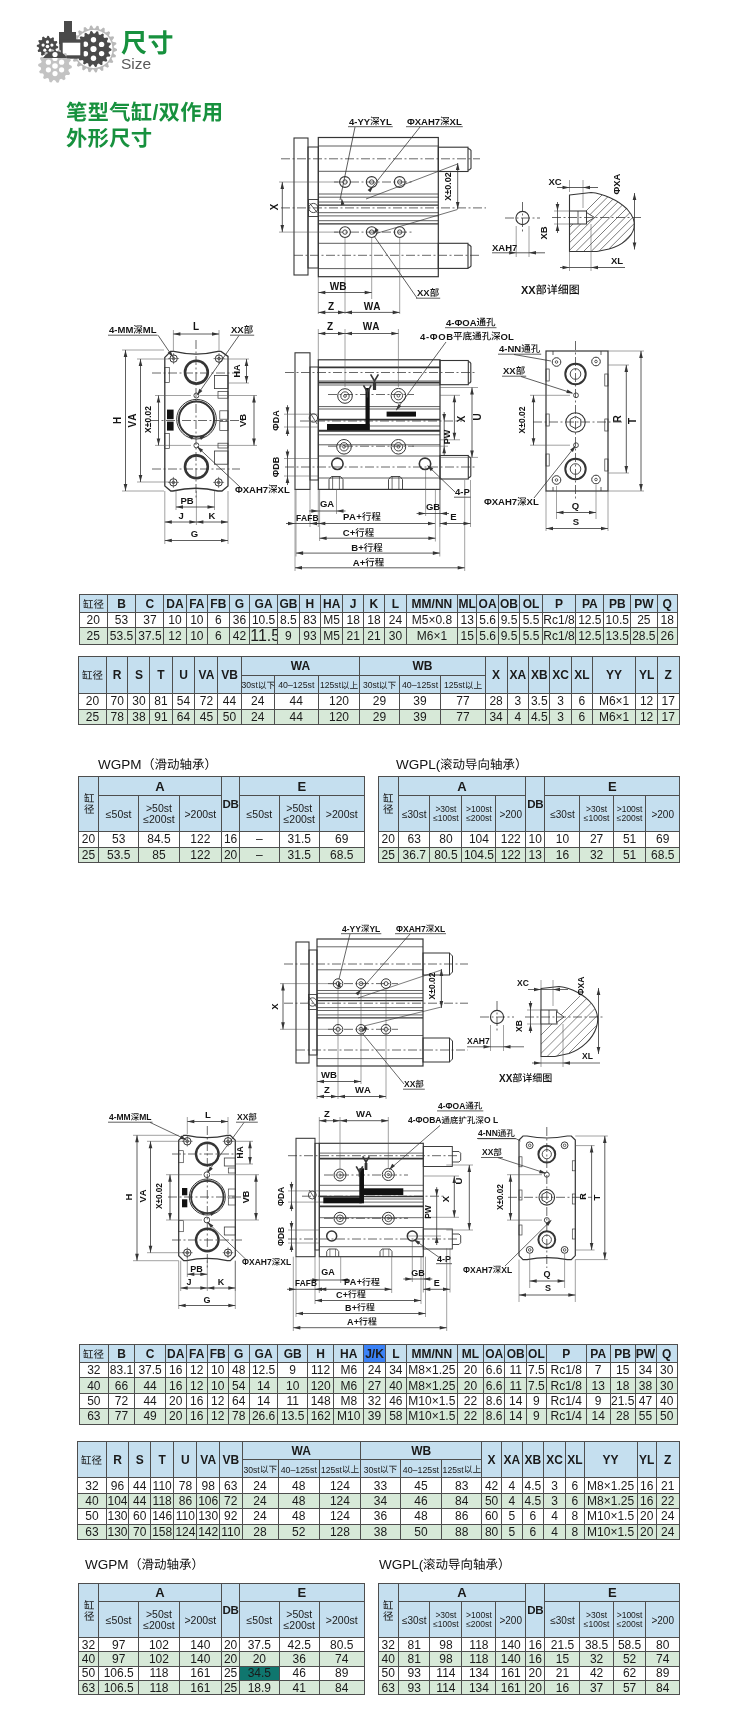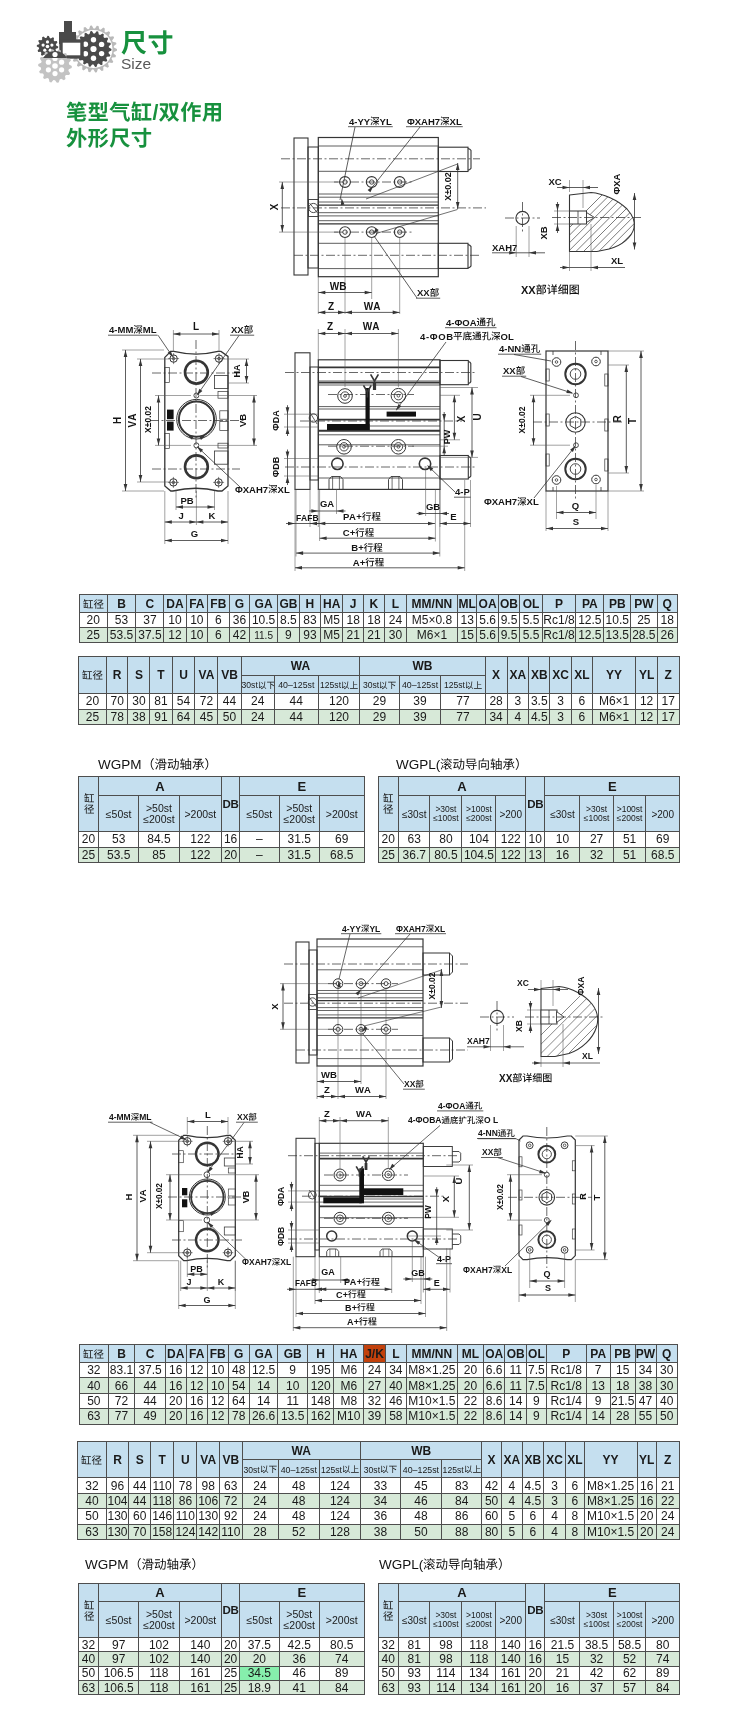--- a/index.html
+++ b/index.html
@@ -1251,21 +1251,21 @@
         <td style="background:#ffffff"><span style="font-size:12px">18</span></td>
       </tr>
       <tr style="height:15.0px">
         <td style="background:#d7e9d8"><span style="font-size:12px">25</span></td>
         <td style="background:#d7e9d8"><span style="font-size:12px">53.5</span></td>
         <td style="background:#d7e9d8"><span style="font-size:12px">37.5</span></td>
         <td style="background:#d7e9d8"><span style="font-size:12px">12</span></td>
         <td style="background:#d7e9d8"><span style="font-size:12px">10</span></td>
         <td style="background:#d7e9d8"><span style="font-size:12px">6</span></td>
         <td style="background:#d7e9d8"><span style="font-size:12px">42</span></td>
-        <td style="background:#d7e9d8"><span style="font-size:10px">11.5</span></td>
+        <td style="background:#d7e9d8"><span style="font-size:16px">11.5</span></td>
         <td style="background:#d7e9d8"><span style="font-size:12px">9</span></td>
         <td style="background:#d7e9d8"><span style="font-size:12px">93</span></td>
         <td style="background:#d7e9d8"><span style="font-size:12px">M5</span></td>
         <td style="background:#d7e9d8"><span style="font-size:12px">21</span></td>
         <td style="background:#d7e9d8"><span style="font-size:12px">21</span></td>
         <td style="background:#d7e9d8"><span style="font-size:12px">30</span></td>
         <td style="background:#d7e9d8"><span style="font-size:12px">M6×1</span></td>
         <td style="background:#d7e9d8"><span style="font-size:12px">15</span></td>
         <td style="background:#d7e9d8"><span style="font-size:12px">5.6</span></td>
         <td style="background:#d7e9d8"><span style="font-size:12px">9.5</span></td>
@@ -1556,21 +1556,21 @@
         <td style="background:#c5dfef"><span style="font-size:12px;font-weight:bold">B</span></td>
         <td style="background:#c5dfef"><span style="font-size:12px;font-weight:bold">C</span></td>
         <td style="background:#c5dfef"><span style="font-size:12px;font-weight:bold">DA</span></td>
         <td style="background:#c5dfef"><span style="font-size:12px;font-weight:bold">FA</span></td>
         <td style="background:#c5dfef"><span style="font-size:12px;font-weight:bold">FB</span></td>
         <td style="background:#c5dfef"><span style="font-size:12px;font-weight:bold">G</span></td>
         <td style="background:#c5dfef"><span style="font-size:12px;font-weight:bold">GA</span></td>
         <td style="background:#c5dfef"><span style="font-size:12px;font-weight:bold">GB</span></td>
         <td style="background:#c5dfef"><span style="font-size:12px;font-weight:bold">H</span></td>
         <td style="background:#c5dfef"><span style="font-size:12px;font-weight:bold">HA</span></td>
-        <td style="background:#c2410c"><span style="font-size:12px;font-weight:bold">J/K</span></td>
+        <td style="background:#3b82f6"><span style="font-size:12px;font-weight:bold">J/K</span></td>
         <td style="background:#c5dfef"><span style="font-size:12px;font-weight:bold">L</span></td>
         <td style="background:#c5dfef"><span style="font-size:12px;font-weight:bold">MM/NN</span></td>
         <td style="background:#c5dfef"><span style="font-size:12px;font-weight:bold">ML</span></td>
         <td style="background:#c5dfef"><span style="font-size:12px;font-weight:bold">OA</span></td>
         <td style="background:#c5dfef"><span style="font-size:12px;font-weight:bold">OB</span></td>
         <td style="background:#c5dfef"><span style="font-size:12px;font-weight:bold">OL</span></td>
         <td style="background:#c5dfef"><span style="font-size:12px;font-weight:bold">P</span></td>
         <td style="background:#c5dfef"><span style="font-size:12px;font-weight:bold">PA</span></td>
         <td style="background:#c5dfef"><span style="font-size:12px;font-weight:bold">PB</span></td>
         <td style="background:#c5dfef"><span style="font-size:12px;font-weight:bold">PW</span></td>
@@ -1579,21 +1579,21 @@
       <tr style="height:15.4px">
         <td style="background:#ffffff"><span style="font-size:12px">32</span></td>
         <td style="background:#ffffff"><span style="font-size:12px">83.1</span></td>
         <td style="background:#ffffff"><span style="font-size:12px">37.5</span></td>
         <td style="background:#ffffff"><span style="font-size:12px">16</span></td>
         <td style="background:#ffffff"><span style="font-size:12px">12</span></td>
         <td style="background:#ffffff"><span style="font-size:12px">10</span></td>
         <td style="background:#ffffff"><span style="font-size:12px">48</span></td>
         <td style="background:#ffffff"><span style="font-size:12px">12.5</span></td>
         <td style="background:#ffffff"><span style="font-size:12px">9</span></td>
-        <td style="background:#ffffff"><span style="font-size:12px">195</span></td>
+        <td style="background:#ffffff"><span style="font-size:12px">112</span></td>
         <td style="background:#ffffff"><span style="font-size:12px">M6</span></td>
         <td style="background:#ffffff"><span style="font-size:12px">24</span></td>
         <td style="background:#ffffff"><span style="font-size:12px">34</span></td>
         <td style="background:#ffffff"><span style="font-size:12px">M8×1.25</span></td>
         <td style="background:#ffffff"><span style="font-size:12px">20</span></td>
         <td style="background:#ffffff"><span style="font-size:12px">6.6</span></td>
         <td style="background:#ffffff"><span style="font-size:12px">11</span></td>
         <td style="background:#ffffff"><span style="font-size:12px">7.5</span></td>
         <td style="background:#ffffff"><span style="font-size:12px">Rc1/8</span></td>
         <td style="background:#ffffff"><span style="font-size:12px">7</span></td>
@@ -1894,21 +1894,21 @@
         <td style="background:#d7e9d8"><span style="font-size:12px">20</span></td>
         <td style="background:#d7e9d8"><span style="font-size:12px">36</span></td>
         <td style="background:#d7e9d8"><span style="font-size:12px">74</span></td>
       </tr>
       <tr style="height:14.3px">
         <td style="background:#ffffff"><span style="font-size:12px">50</span></td>
         <td style="background:#ffffff"><span style="font-size:12px">106.5</span></td>
         <td style="background:#ffffff"><span style="font-size:12px">118</span></td>
         <td style="background:#ffffff"><span style="font-size:12px">161</span></td>
         <td style="background:#ffffff"><span style="font-size:12px">25</span></td>
-        <td style="background:#86efac"><span style="font-size:12px">34.5</span></td>
+        <td style="background:#0f766e"><span style="font-size:12px">34.5</span></td>
         <td style="background:#ffffff"><span style="font-size:12px">46</span></td>
         <td style="background:#ffffff"><span style="font-size:12px">89</span></td>
       </tr>
       <tr style="height:14.3px">
         <td style="background:#d7e9d8"><span style="font-size:12px">63</span></td>
         <td style="background:#d7e9d8"><span style="font-size:12px">106.5</span></td>
         <td style="background:#d7e9d8"><span style="font-size:12px">118</span></td>
         <td style="background:#d7e9d8"><span style="font-size:12px">161</span></td>
         <td style="background:#d7e9d8"><span style="font-size:12px">25</span></td>
         <td style="background:#d7e9d8"><span style="font-size:12px">18.9</span></td>

